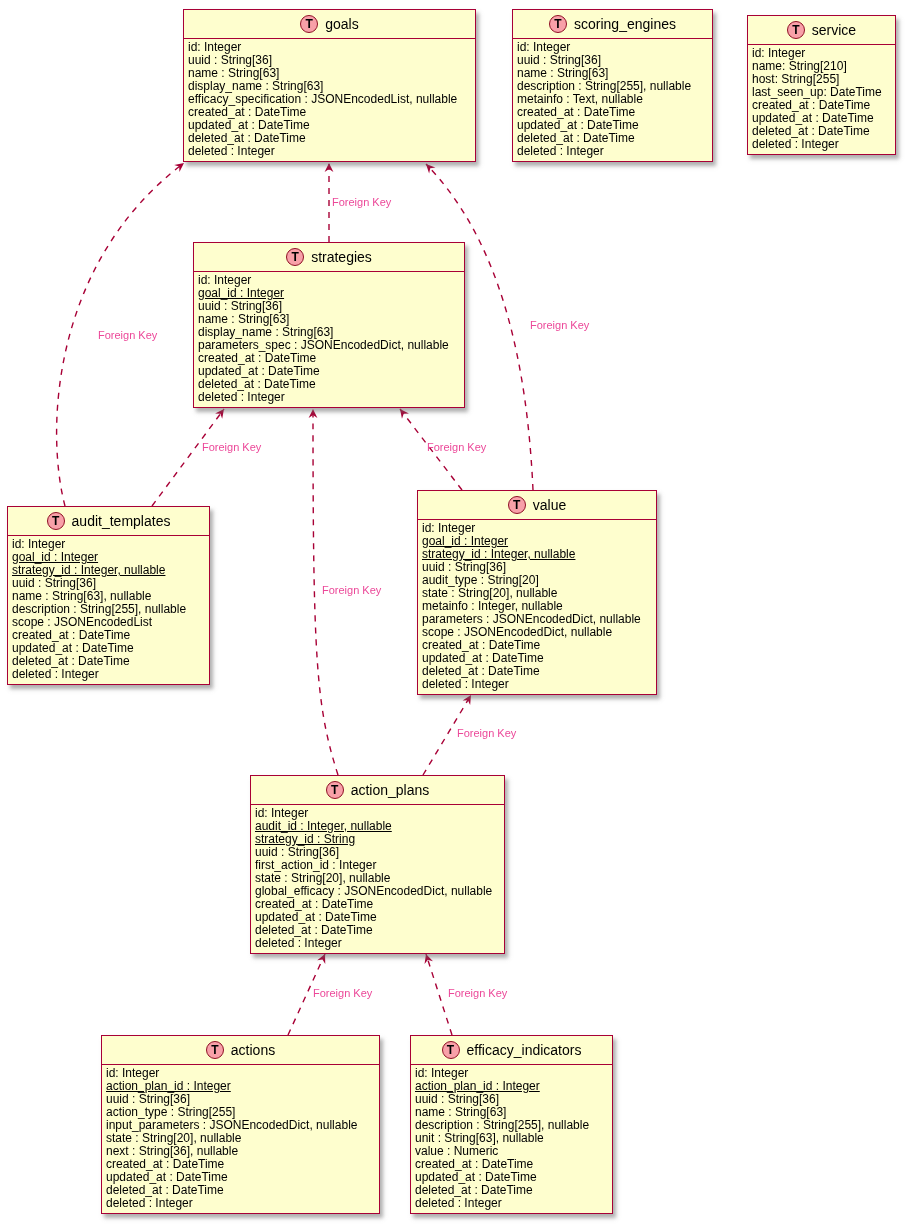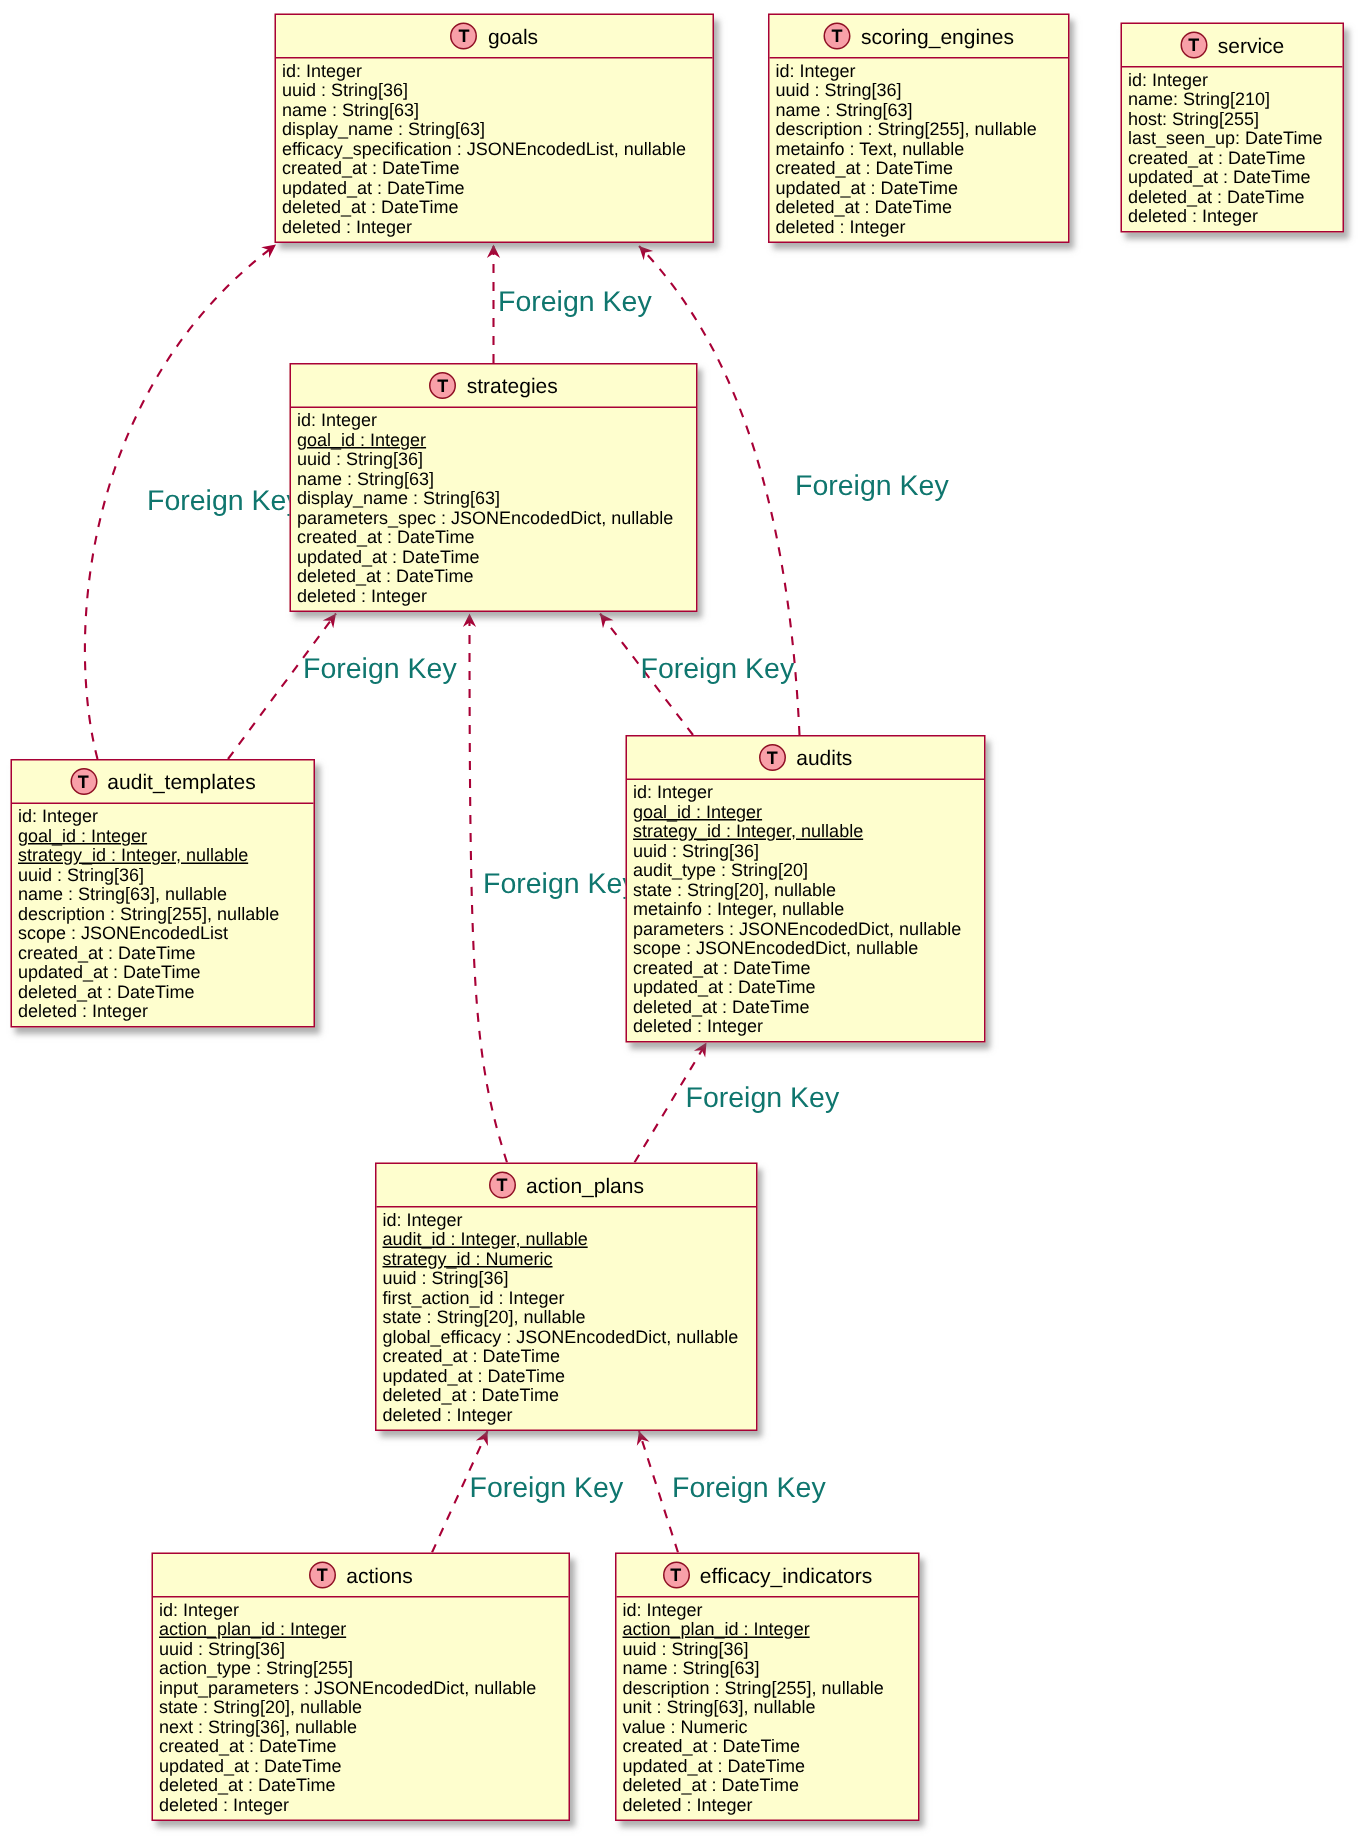--- a/index.html
+++ b/index.html
@@ -22,21 +22,21 @@
     width:18px;height:18px;border-radius:50%;
     background:#F8A0A8;border:1.5px solid #8E1024;
     display:flex;align-items:center;justify-content:center;
     font-weight:bold;font-size:12px;color:#000;box-sizing:border-box;flex:0 0 auto;
   }
   .tname{font-size:14px;}
   .tbody{padding:2px 0 3px 0;}
   .frow{font-size:12px;line-height:13px;padding:0 4px;white-space:nowrap;}
   .frow.pk{}
   .frow.fk{text-decoration:underline;}
-  .rel-label{position:absolute;font-size:19px;line-height:14px;white-space:nowrap;color:#0f766e;}
+  .rel-label{position:absolute;font-size:11px;line-height:14px;white-space:nowrap;color:#ec4899;}
 </style>
 </head>
 <body>
 
 <div id="canvas">
   <svg id="arrows" width="907" height="1224">
     <defs>
       <marker id="arrowhead" markerUnits="userSpaceOnUse" markerWidth="14" markerHeight="12" viewBox="-2 -6 14 12" refX="9" refY="0" orient="auto">
         <path d="M0,-4.4 L9,0 L0,4.4 L3,0 Z" fill="#A80036"></path>
       </marker>
@@ -143,21 +143,21 @@
         <div class="frow">scope : JSONEncodedList</div>
         <div class="frow">created_at : DateTime</div>
         <div class="frow">updated_at : DateTime</div>
         <div class="frow">deleted_at : DateTime</div>
         <div class="frow">deleted : Integer</div>
       </div>
     </div>
     <div class="table" style="left: 417px; top: 490px; width: 240px;">
       <div class="thead">
         <span class="spot">T</span>
-        <span class="tname">audits</span>
+        <span class="tname">value</span>
       </div>
       <div class="tbody">
         <div class="frow pk">id: Integer</div>
         <div class="frow fk">goal_id : Integer</div>
         <div class="frow fk">strategy_id : Integer, nullable</div>
         <div class="frow">uuid : String[36]</div>
         <div class="frow">audit_type : String[20]</div>
         <div class="frow">state : String[20], nullable</div>
         <div class="frow">metainfo : Integer, nullable</div>
         <div class="frow">parameters : JSONEncodedDict, nullable</div>
@@ -169,21 +169,21 @@
       </div>
     </div>
     <div class="table" style="left: 250px; top: 775px; width: 255px;">
       <div class="thead">
         <span class="spot">T</span>
         <span class="tname">action_plans</span>
       </div>
       <div class="tbody">
         <div class="frow pk">id: Integer</div>
         <div class="frow fk">audit_id : Integer, nullable</div>
-        <div class="frow fk">strategy_id : Numeric</div>
+        <div class="frow fk">strategy_id : String</div>
         <div class="frow">uuid : String[36]</div>
         <div class="frow">first_action_id : Integer</div>
         <div class="frow">state : String[20], nullable</div>
         <div class="frow">global_efficacy : JSONEncodedDict, nullable</div>
         <div class="frow">created_at : DateTime</div>
         <div class="frow">updated_at : DateTime</div>
         <div class="frow">deleted_at : DateTime</div>
         <div class="frow">deleted : Integer</div>
       </div>
     </div>

